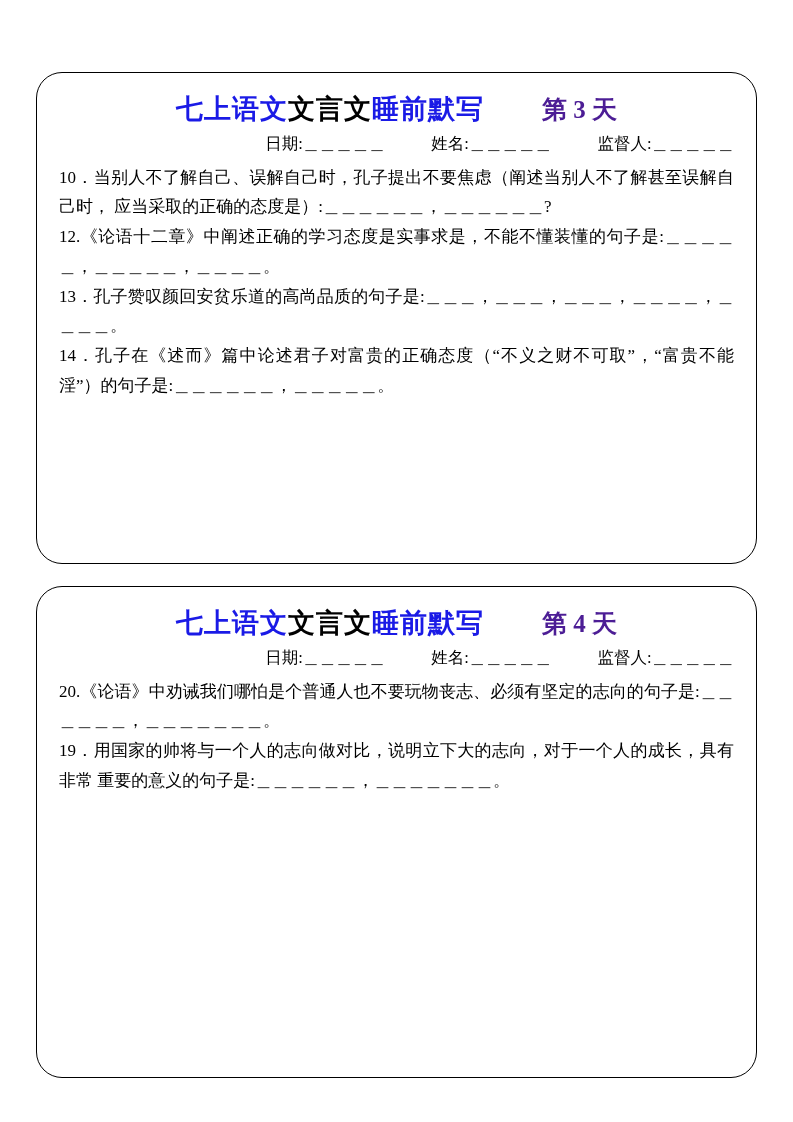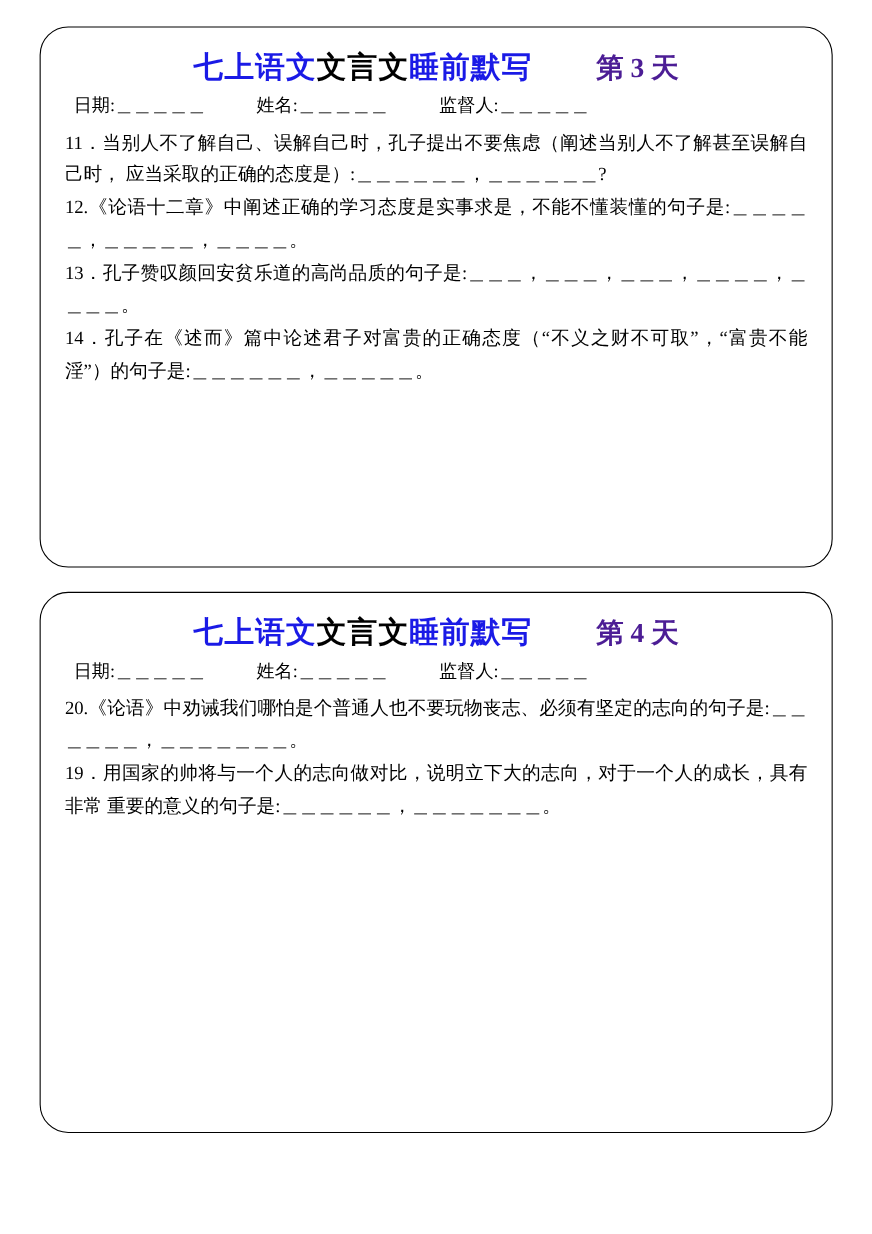--- a/index.html
+++ b/index.html
@@ -12,21 +12,21 @@
     height: 1122px;
     font-family: "Liberation Serif", "DejaVu Serif", serif;
     color: #000000;
     position: relative;
     overflow: hidden;
   }
   .page {
     width: 793px;
     height: 810px;
     box-sizing: border-box;
-    padding: 24px 36px 0 36px;
+    padding: 72px 36px 0 36px;
   }
   .card {
     border: 1.6px solid #000;
     border-radius: 26px;
     box-sizing: border-box;
     padding: 14px 22px 18px 22px;
     margin-bottom: 22px;
     background: #fff;
   }
   .card-1 { height: 492px; }
@@ -48,21 +48,21 @@
   .t-black { color: #000000; }
   .title-day {
     font-size: 25px;
     font-weight: bold;
     color: #4c1d95;
     margin-left: 58px;
     white-space: nowrap;
   }
   .meta-row {
     display: flex;
-    justify-content: flex-start;
+    justify-content: flex-end;
     gap: 46px;
     font-size: 16.5px;
     margin: 2px 0 8px 0;
     padding-left: 8px;
   }
   .meta-item { white-space: nowrap; }
 
   .q {
     font-size: 17px;
     line-height: 1.72;
@@ -79,21 +79,21 @@
   <div class="card card-1">
     <div class="title-row">
       <div class="title-main"><span class="t-blue">七上语文</span><span class="t-black">文言文</span><span class="t-blue">睡前默写</span></div>
       <div class="title-day">第 3 天</div>
     </div>
     <div class="meta-row">
       <span class="meta-item">日期:＿＿＿＿＿</span>
       <span class="meta-item">姓名:＿＿＿＿＿</span>
       <span class="meta-item">监督人:＿＿＿＿＿</span>
     </div>
-    <p class="q">11．当别人不了解自己、误解自己时，孔子提出不要焦虑（阐述当别人不了解甚至误解自己时， 应当采取的正确的态度是）:＿＿＿＿＿＿，＿＿＿＿＿＿?</p>
+    <p class="q">10．当别人不了解自己、误解自己时，孔子提出不要焦虑（阐述当别人不了解甚至误解自己时， 应当采取的正确的态度是）:＿＿＿＿＿＿，＿＿＿＿＿＿?</p>
     <p class="q">12.《论语十二章》中阐述正确的学习态度是实事求是，不能不懂装懂的句子是:＿＿＿＿＿，＿＿＿＿＿，＿＿＿＿。</p>
     <p class="q">13．孔子赞叹颜回安贫乐道的高尚品质的句子是:＿＿＿，＿＿＿，＿＿＿，＿＿＿＿，＿＿＿＿。</p>
     <p class="q">14．孔子在《述而》篇中论述君子对富贵的正确态度（“不义之财不可取”，“富贵不能淫”）的句子是:＿＿＿＿＿＿，＿＿＿＿＿。</p>
   </div>
 
   <div class="card card-2">
     <div class="title-row">
       <div class="title-main"><span class="t-blue">七上语文</span><span class="t-black">文言文</span><span class="t-blue">睡前默写</span></div>
       <div class="title-day">第 4 天</div>
     </div>

